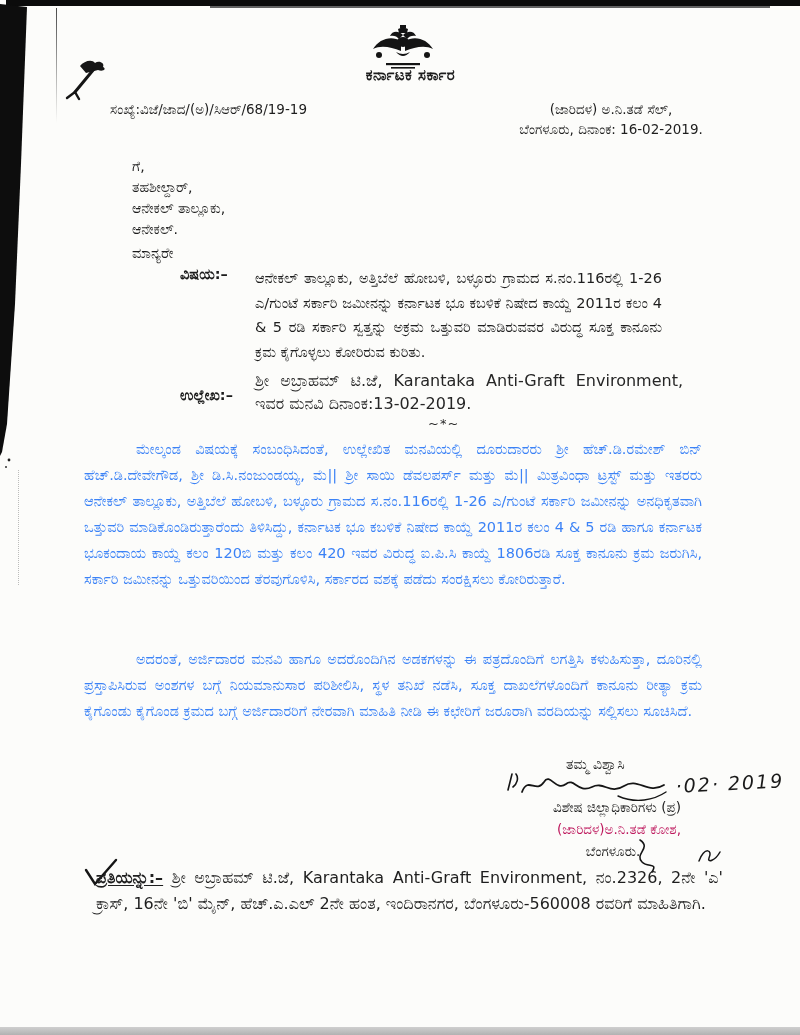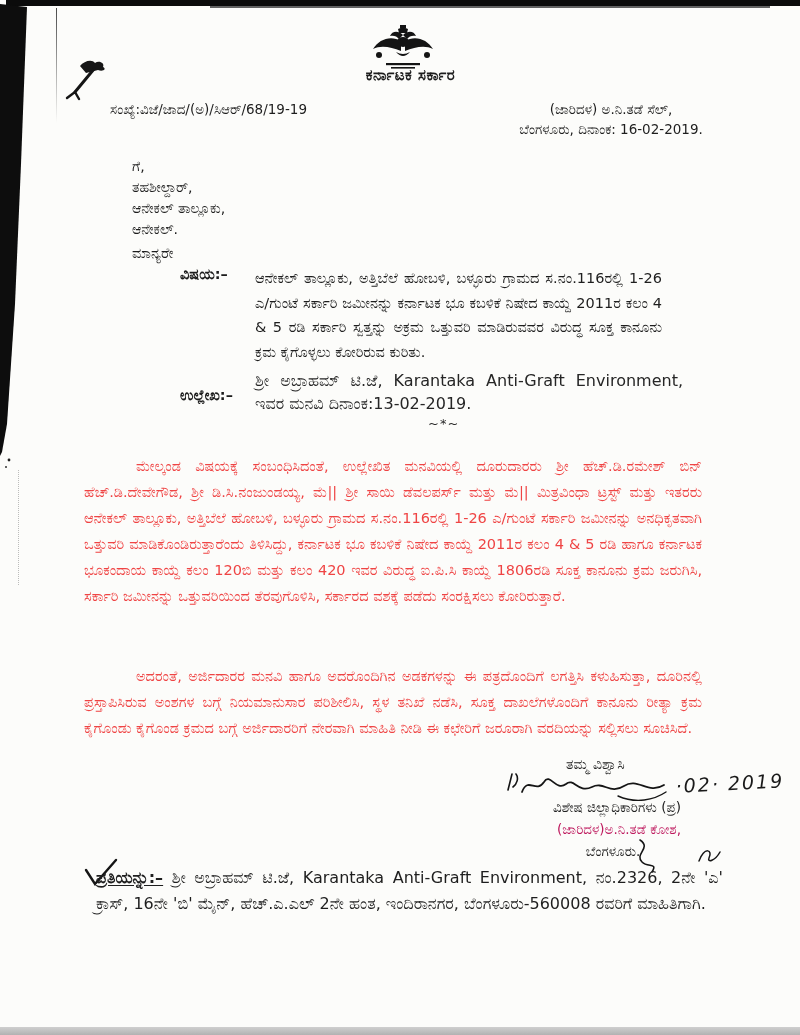--- a/index.html
+++ b/index.html
@@ -16,21 +16,21 @@
   .gov-title{left:338px;top:66px;width:145px;text-align:center;font-size:15px;font-weight:bold;letter-spacing:.5px;color:#1d1d1d;}
   .ref-number{left:110px;top:101px;font-size:13.5px;color:#1e1e1e;}
   .office-block{left:452px;top:99px;width:318px;text-align:center;font-size:13.5px;line-height:20px;color:#1e1e1e;}
   .to-block{left:132px;top:156px;font-size:14px;line-height:21px;color:#1e1e1e;}
   .honorific{left:132px;top:245px;font-size:14.5px;color:#1e1e1e;}
   .subject-label{left:180px;top:266px;font-size:14.5px;font-weight:bold;color:#1c1c1c;}
   .subject-text{left:255px;top:266px;width:407px;font-size:14.5px;line-height:24.5px;text-align:justify;color:#1e1e1e;}
   .ref-label{left:180px;top:369px;font-size:14.5px;font-weight:bold;color:#1c1c1c;margin-top:18px;}
   .ref-text{left:255px;top:369px;width:428px;font-size:16px;line-height:23px;text-align:justify;color:#262626;}
   .divider{left:428px;top:416px;font-size:13px;letter-spacing:1px;color:#2a2a2a;}
-  .para{left:84px;width:618px;font-size:14.5px;line-height:26px;text-align:justify;text-indent:52px;color:#ef4444;margin-top:17px;}
+  .para{left:84px;width:618px;font-size:14.5px;line-height:26px;text-align:justify;text-indent:52px;color:#3b82f6;}
   .para1{top:436px;}
   .para2{top:646px;}
   .closing{left:566px;top:756px;font-size:14px;color:#222;}
   .designation{left:512px;top:799px;width:210px;text-align:center;font-size:13.5px;color:#222;}
   .sig-office{left:524px;top:821px;width:190px;text-align:center;font-size:13.5px;color:#be185d;}
   .sig-place{left:553px;top:843px;width:120px;text-align:center;font-size:13.5px;color:#222;}
   .copy-block{left:96px;top:865px;width:627px;font-size:16px;line-height:25.5px;text-align:justify;color:#1e1e1e;}
   .copy-label{font-weight:bold;text-decoration:underline;text-underline-offset:2px;}
   .ink{stroke:#151515;fill:none;stroke-linecap:round;}
   .hand{font-style:italic;}

